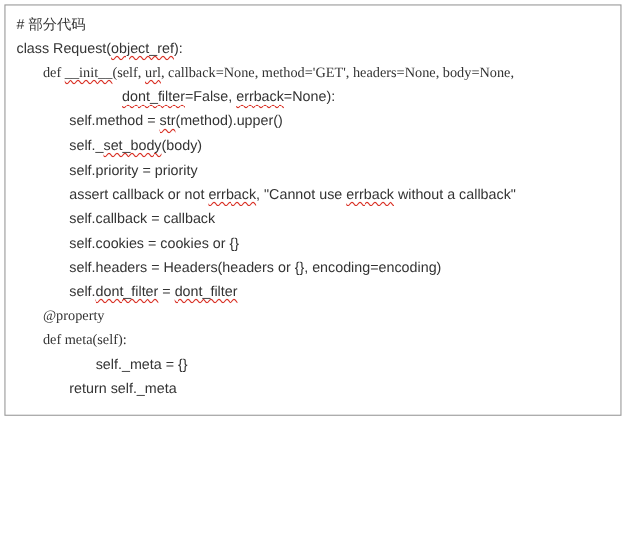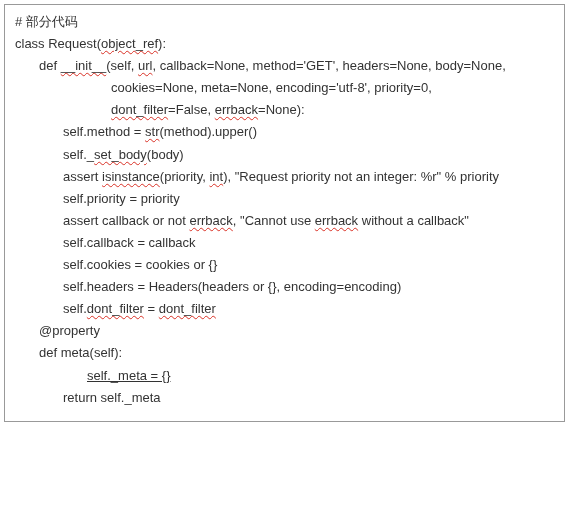--- a/index.html
+++ b/index.html
@@ -14,46 +14,44 @@
     padding: 6px 10px 12px 10px;
     width: 561px;
     box-sizing: border-box;
     font-size: 13px;
     line-height: 1.7;
     color: #333;
   }
   .line {
     white-space: pre;
   }
-  .i1 { padding-left: 24px; }
+  .i1 { padding-left: 24px; font-family: Liberation Serif, serif; }
   .i2 { padding-left: 48px; }
   .i3 { padding-left: 96px; }
-  .i4 { padding-left: 72px; text-decoration: underline; }
+  .i4 { padding-left: 72px; }
   .cjk { font-family: Liberation Sans, sans-serif; }
   .err {
     text-decoration-line: underline;
     text-decoration-style: wavy;
     text-decoration-color: #d93025;
     text-decoration-thickness: 1px;
     text-underline-offset: 2px;
   }
 </style>
 </head>
 <body>
 
 <div class="code-box">
   <div class="line cjk"># 部分代码</div>
   <div id="code-body">
       <div class="line "><span>class Request(</span><span class="err">object_ref</span><span>):</span></div>
       <div class="line i1"><span>def </span><span class="err">__init__</span><span>(self, </span><span class="err">url</span><span>, callback=None, method='GET', headers=None, body=None,</span></div>
-      <div class="line i3"><span>cookies=None, meta=None, encoding='utf-8', priority=0,</span></div>
       <div class="line i3"><span class="err">dont_filter</span><span>=False, </span><span class="err">errback</span><span>=None):</span></div>
       <div class="line i2"><span>self.method = </span><span class="err">str</span><span>(method).upper()</span></div>
       <div class="line i2"><span>self._</span><span class="err">set_body</span><span>(body)</span></div>
-      <div class="line i2"><span>assert </span><span class="err">isinstance</span><span>(priority, </span><span class="err">int</span><span>), "Request priority not an integer: %r" % priority</span></div>
       <div class="line i2"><span>self.priority = priority</span></div>
       <div class="line i2"><span>assert callback or not </span><span class="err">errback</span><span>, "Cannot use </span><span class="err">errback</span><span> without a callback"</span></div>
       <div class="line i2"><span>self.callback = callback</span></div>
       <div class="line i2"><span>self.cookies = cookies or {}</span></div>
       <div class="line i2"><span>self.headers = Headers(headers or {}, encoding=encoding)</span></div>
       <div class="line i2"><span>self.</span><span class="err">dont_filter</span><span> = </span><span class="err">dont_filter</span></div>
       <div class="line i1"><span>@property</span></div>
       <div class="line i1"><span>def meta(self):</span></div>
       <div class="line i4"><span>self._meta = {}</span></div>
       <div class="line i2"><span>return self._meta</span></div>

